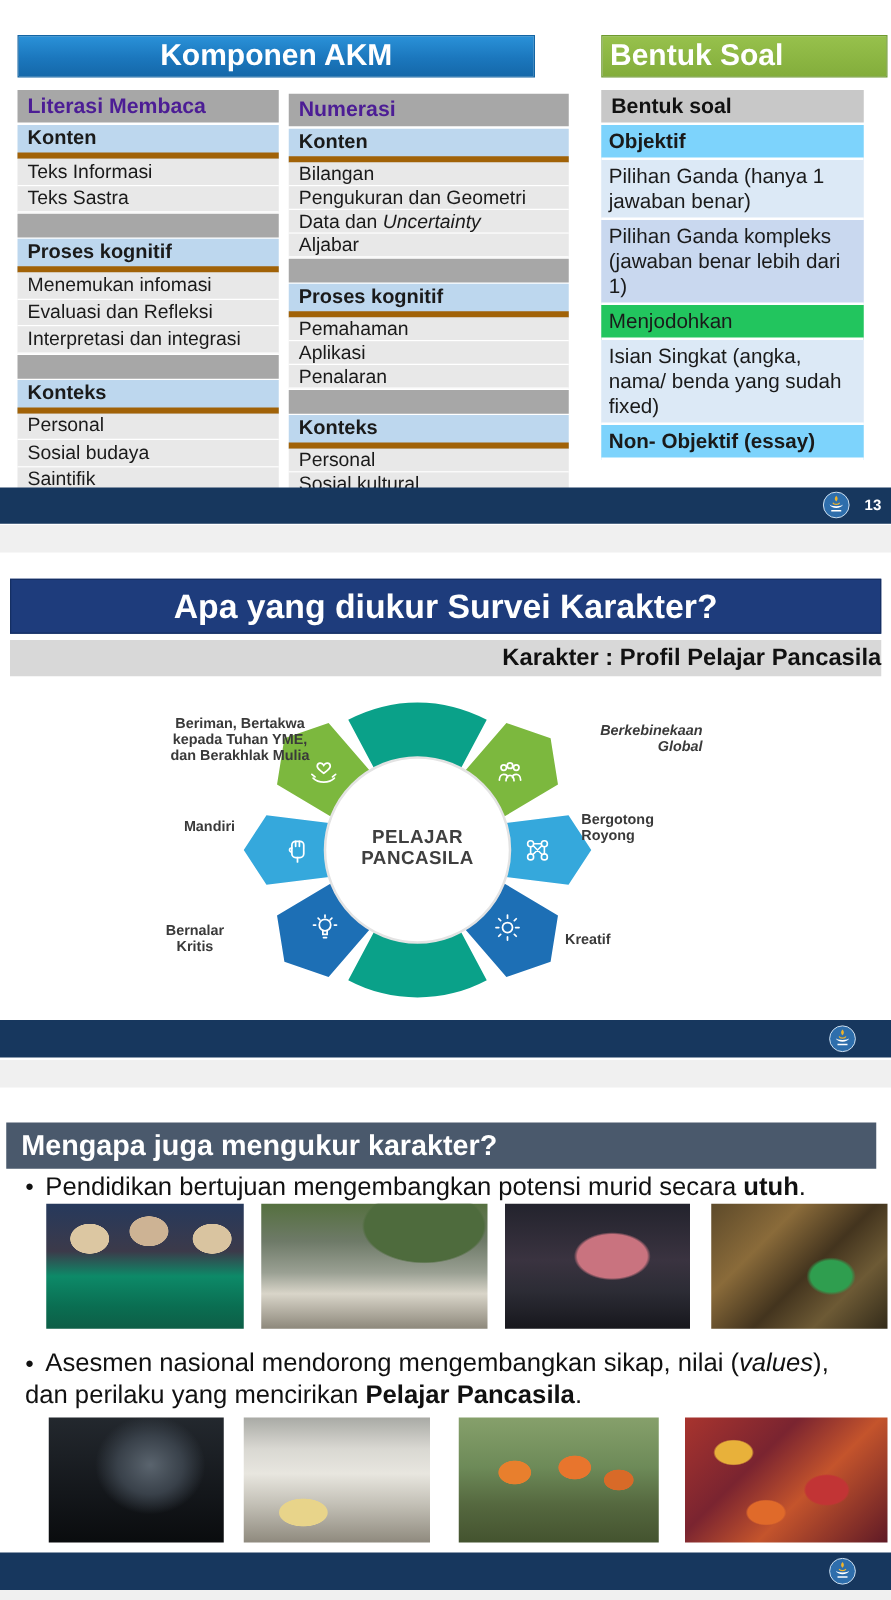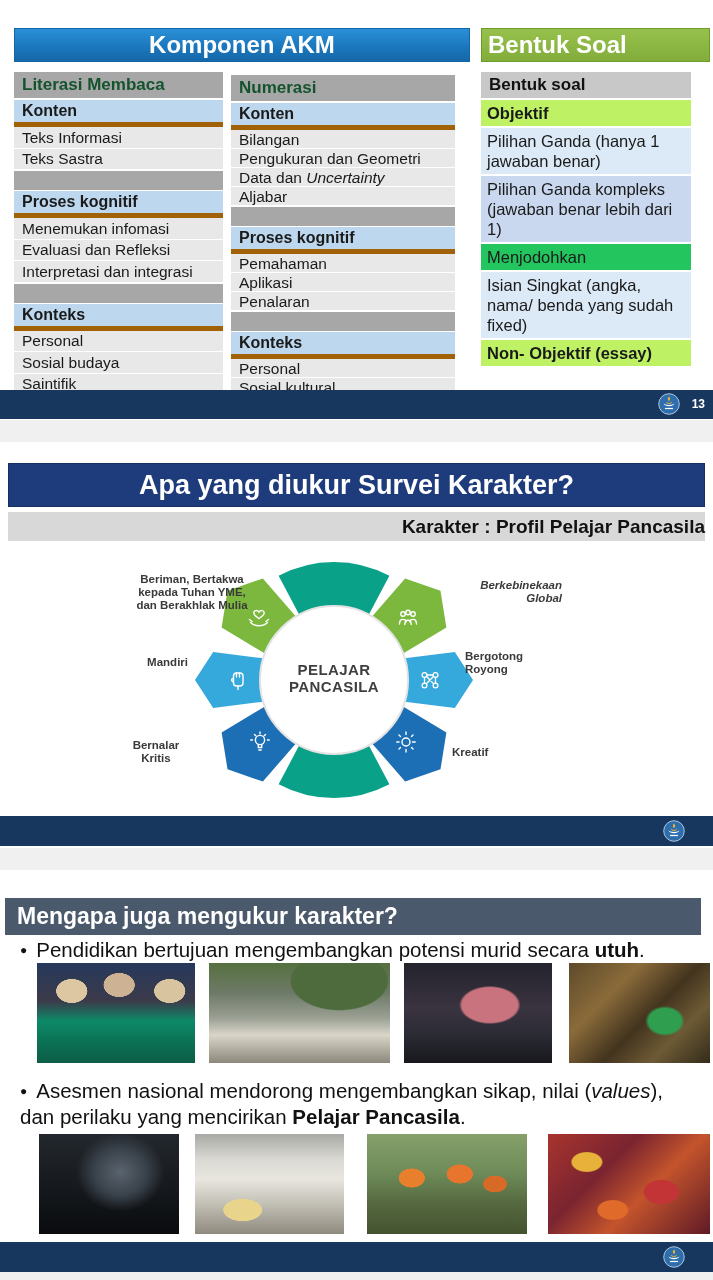--- a/index.html
+++ b/index.html
@@ -1,41 +1,41 @@
 <!DOCTYPE html>
 <html><head>
 <meta charset="utf-8">
 <style>
   html,body{margin:0;padding:0;background:#ffffff;}
   .canvas{position:relative;width:713px;height:1280px;background:#ffffff;overflow:hidden;
           font-family:"Liberation Sans",sans-serif;color:#1a1a1a;}
   .strip{position:absolute;left:0;width:713px;background:#f0f0f0;}
 
   
-  .bar-blue{position:absolute;left:14px;top:28px;width:456px;height:34px;box-sizing:border-box;
+  .bar-blue{position:absolute;left:14px;top:28px;width:414px;height:34px;box-sizing:border-box;
     background:linear-gradient(180deg,#2a91d8 0%,#1b77bd 55%,#1568a9 100%);
     border:1px solid #1365a4;color:#fff;font-size:24px;font-weight:bold;
     text-align:center;line-height:32px;}
   .bar-green{position:absolute;left:481px;top:28px;width:229px;height:34px;box-sizing:border-box;
     background:linear-gradient(180deg,#97c14c 0%,#83ad3b 100%);
     border:1px solid #6e9a2e;color:#fff;font-size:24px;font-weight:bold;
     text-align:left;line-height:32px;padding-left:6px;}
   .col{position:absolute;font-size:15.5px;}
   .col-lit{left:14px;top:72px;width:209px;}
   .col-num{left:231px;top:75px;width:224px;}
   .col-bentuk{left:481px;top:72px;width:210px;}
-  .chdr{background:#a7a7a7;color:#14532d;font-weight:bold;font-size:17px;
+  .chdr{background:#a7a7a7;color:#4c1d95;font-weight:bold;font-size:17px;
         padding:3px 8px;margin-bottom:2px;}
   .chdr.dark-text{background:#c8c8c8;color:#111;}
   .clbl{background:#bdd7ee;font-weight:bold;font-size:16px;padding:2px 8px;border-bottom:5px solid #a16207;}
   .citm{background:#e8e8e8;padding:1.5px 8px;line-height:17.5px;border-bottom:1px solid #fff;}
   .tight .citm{line-height:15px;}
   .cgap{background:#a7a7a7;height:19px;margin:1px 0;}
   .brow{padding:3px 6px;font-size:16.5px;line-height:20px;border-bottom:2px solid #fff;}
-  .bhead{background:#bef264;font-weight:bold;}
+  .bhead{background:#7dd3fc;font-weight:bold;}
   .blight{background:#dce9f6;}
   .bmid{background:#c9d8ef;}
   .bgray{background:#22c55e;}
 
   .foot{position:absolute;left:0;width:713px;height:29px;background:#17375e;}
   .foot .logo{position:absolute;right:33px;top:3px;width:22px;height:22px;}
   .foot .pagenum{position:absolute;right:8px;top:7px;color:#fff;font-size:12px;font-weight:bold;}
 
   
   .s2-title{position:absolute;left:8px;top:463px;width:697px;height:44px;box-sizing:border-box;

